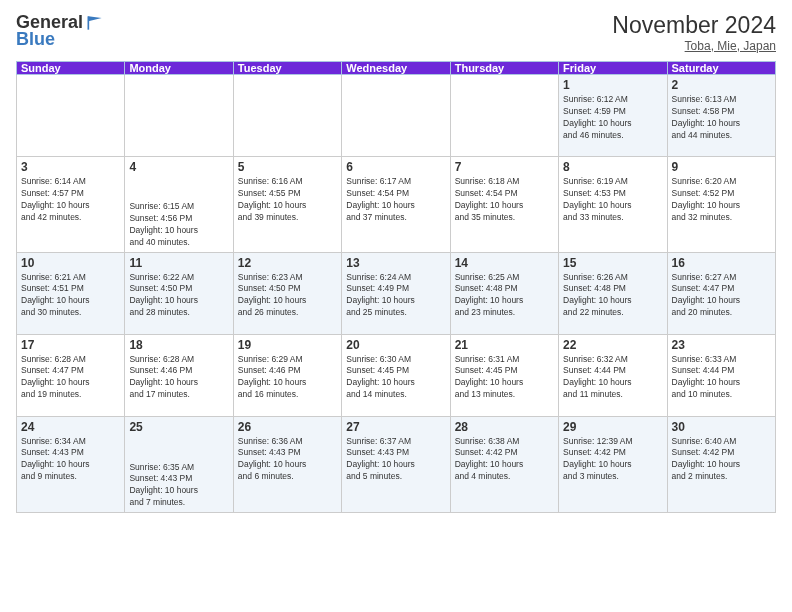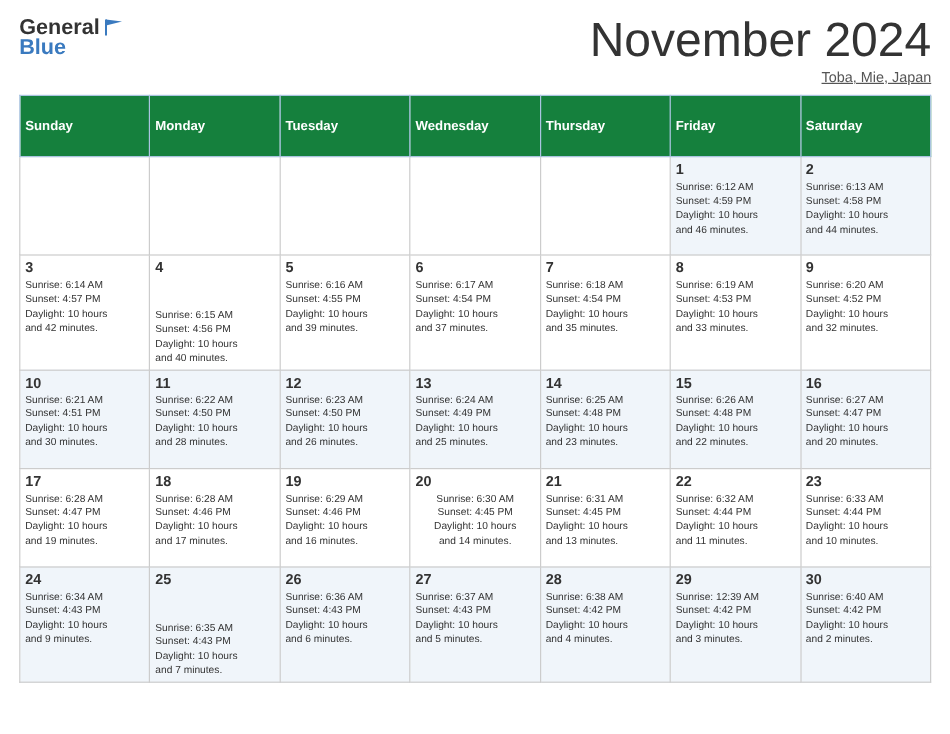--- a/index.html
+++ b/index.html
@@ -27,39 +27,39 @@
     }
     .logo-icon {
       width: 20px;
       height: 20px;
       margin-left: 2px;
     }
     .title-section {
       text-align: right;
     }
     .month-title {
-      font-size: 40px;
+      font-size: 23px;
       color: #333;
       font-weight: normal;
     }
     .subtitle {
       font-size: 12px;
       color: #555;
       text-decoration: underline;
     }
     .calendar {
       width: 100%;
       border-collapse: collapse;
       table-layout: fixed;
     }
     .calendar th {
-      background: #15803d;
+      background: #6d28d9;
       color: #fff;
       font-size: 11px;
-      padding: 19px 4px;
+      padding: 0 4px;
       text-align: left;
       border: 1px solid #aac4e0;
       font-weight: bold;
     }
     .calendar td {
       border: 1px solid #ccc;
       vertical-align: top;
       padding: 3px 4px;
       font-size: 9px;
       color: #333;
@@ -264,21 +264,21 @@
           </td>
           <td>
             <span class="day-num">19</span>
             <div class="day-info" style="white-space: pre-line;">Sunrise: 6:29 AM
 Sunset: 4:46 PM
 Daylight: 10 hours
 and 16 minutes.</div>
           </td>
           <td>
             <span class="day-num">20</span>
-            <div class="day-info" style="white-space: pre-line; text-align: center;">Sunrise: 6:30 AM
+            <div class="day-info" style="white-space: pre-line;">Sunrise: 6:30 AM
 Sunset: 4:45 PM
 Daylight: 10 hours
 and 14 minutes.</div>
           </td>
           <td>
             <span class="day-num">21</span>
             <div class="day-info" style="white-space: pre-line;">Sunrise: 6:31 AM
 Sunset: 4:45 PM
 Daylight: 10 hours
 and 13 minutes.</div>

